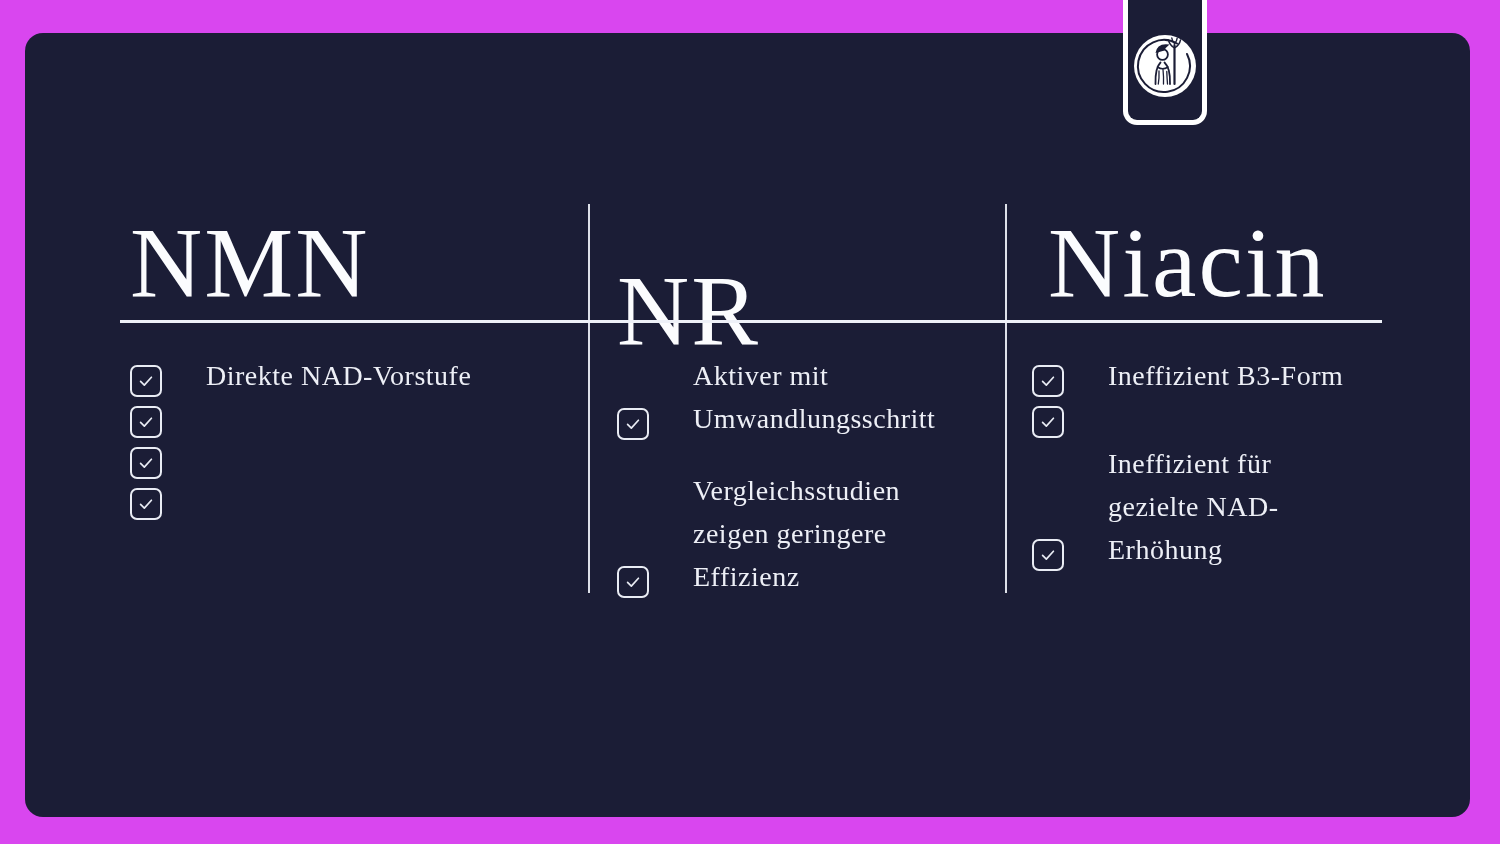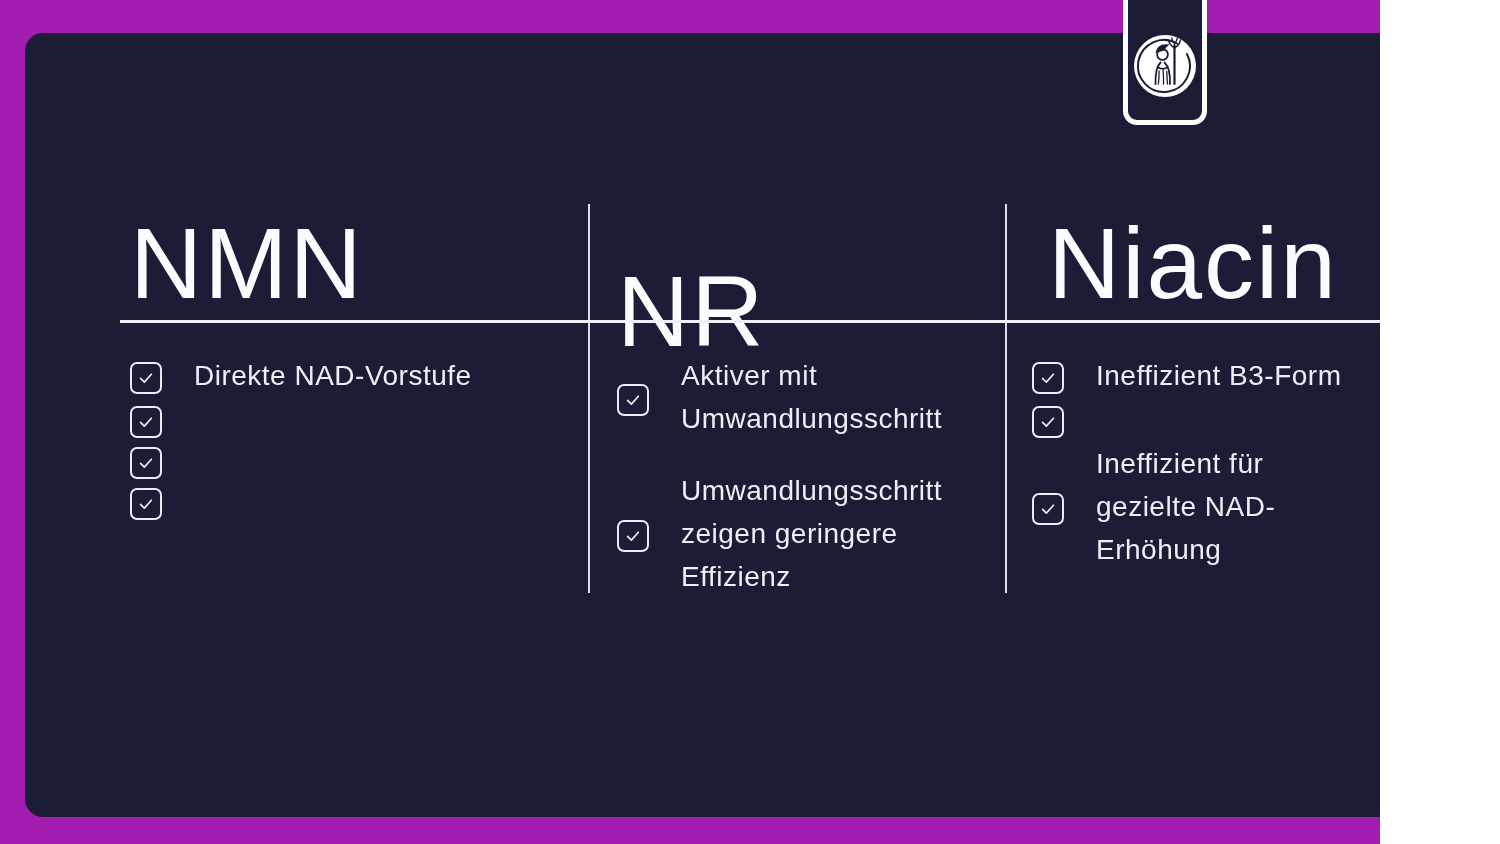--- a/index.html
+++ b/index.html
@@ -3,24 +3,25 @@
 <meta charset="utf-8">
 <style>
   html, body {
     margin: 0;
     padding: 0;
     background: #ffffff;
     font-family: "Liberation Sans", sans-serif;
   }
   .stage {
     position: relative;
-    width: 1380px;
+    width: 1500px;
     height: 844px;
-    background: #a21caf;
+    background: #d946ef;
     overflow: hidden;
+    font-family: Liberation Serif, serif;
   }
 
   
   .card {
     position: absolute;
     left: 25px;
     top: 33px;
     width: 1445px;
     height: 784px;
     background: #1b1d36;
@@ -89,22 +90,22 @@
     top: 354px;
     display: flex;
     flex-direction: column;
   }
   .list-nmn    { left: 130px;  width: 450px; gap: 4px;  }
   .list-nr     { left: 617px;  width: 362px; gap: 29px; }
   .list-niacin { left: 1032px; width: 332px; gap: 4px;  }
 
   .check-item {
     display: flex;
-    align-items: center;
-    gap: 32px;
+    align-items: flex-end;
+    gap: 44px;
   }
   .checkbox {
     flex: none;
     width: 28px;
     height: 28px;
     margin-top: 5px;
     border: 2.5px solid #e9ecf4;
     border-radius: 7px;
     display: flex;
     align-items: center;
@@ -195,21 +196,21 @@
           </svg>
         </span>
       <span class="item-label">Aktiver mit Umwandlungsschritt</span>
     </div>
     <div class="check-item">
       <span class="checkbox">
           <svg viewBox="0 0 24 24">
             <path d="M5.5 12.5 L10 17 L18.5 7.5" fill="none" stroke="#e9ecf4" stroke-width="2" stroke-linecap="round" stroke-linejoin="round"></path>
           </svg>
         </span>
-      <span class="item-label">Umwandlungsschritt zeigen geringere Effizienz</span>
+      <span class="item-label">Vergleichsstudien zeigen geringere Effizienz</span>
     </div>
   </div>
 
   <div class="col-list list-niacin">
     <div class="check-item">
       <span class="checkbox">
           <svg viewBox="0 0 24 24">
             <path d="M5.5 12.5 L10 17 L18.5 7.5" fill="none" stroke="#e9ecf4" stroke-width="2" stroke-linecap="round" stroke-linejoin="round"></path>
           </svg>
         </span>

